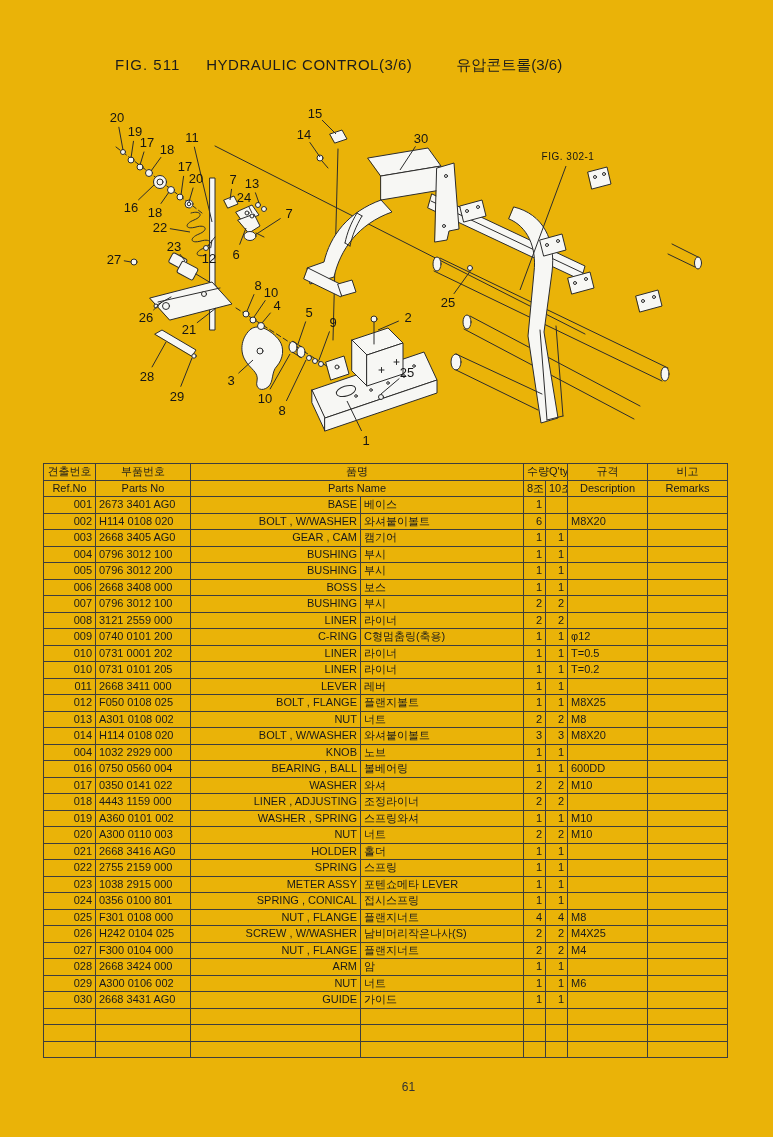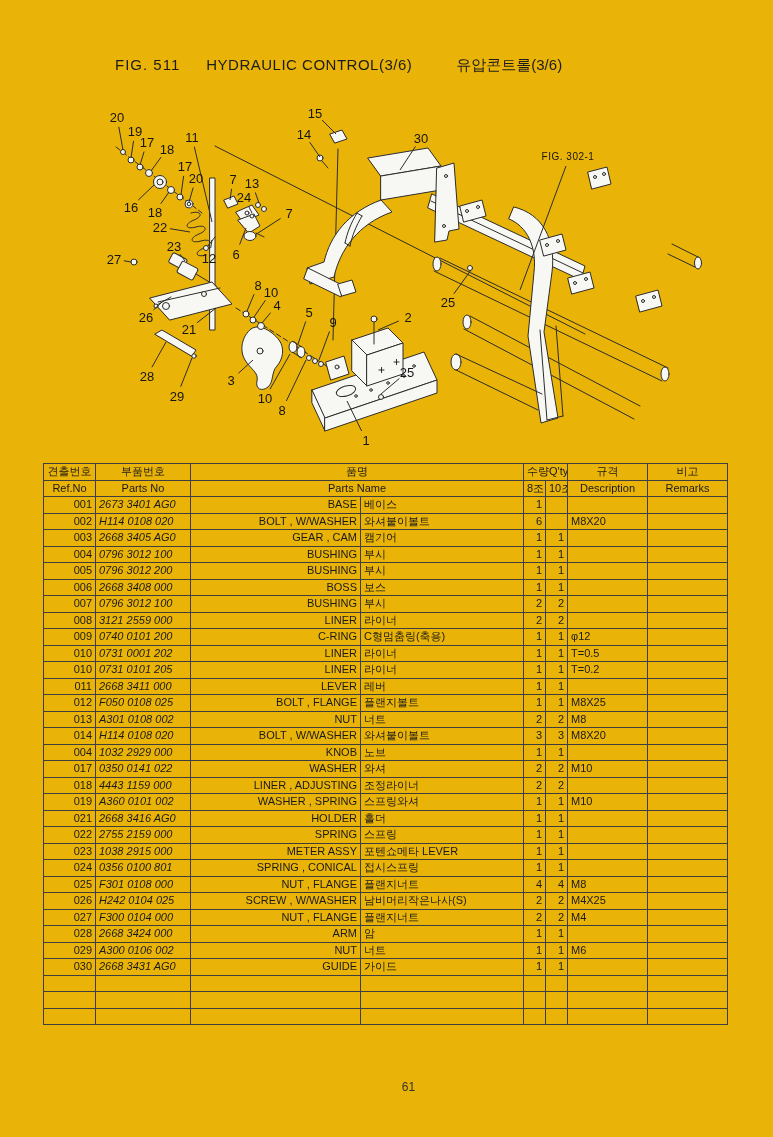--- a/index.html
+++ b/index.html
@@ -16,21 +16,21 @@
   #callout-layer line{stroke:#2c2c2c;stroke-width:1;}
   #callout-layer text{fill:#151515;font-family:"Liberation Sans",sans-serif;font-size:13px;text-anchor:middle;}
   #callout-layer text.figref{font-size:10px;letter-spacing:0.5px;}
   
   table.parts{position:absolute;left:43px;top:463px;width:684px;border-collapse:collapse;
               table-layout:fixed;font-size:11px;color:#1a1a1a;}
   table.parts th,table.parts td{border:1px solid #3e3e3e;height:15.5px;padding:0 3px;
               overflow:hidden;white-space:nowrap;font-weight:normal;line-height:1;}
   table.parts th{text-align:center;font-size:11px;}
   td.c-ref{text-align:right;}
-  td.c-pno{text-align:left;padding-left:4px;font-style:italic;}
+  td.c-pno{text-align:left;padding-left:4px;}
   td.c-en{text-align:right;padding-left:4px;}
   td.c-ko{text-align:left;padding-left:4px;}
   td.c-q8,td.c-q10{text-align:right;padding-right:4px;}
   td.c-desc{text-align:left;padding-left:4px;}
   
   .footer{position:absolute;left:0;top:1080px;width:100%;text-align:center;font-size:12px;color:#333;padding-left:22px;}
 </style>
 </head>
 <body>
 
@@ -442,20 +442,30 @@
           <td class="c-ref">004</td>
           <td class="c-pno">1032 2929 000</td>
           <td class="c-en">KNOB</td>
           <td class="c-ko">노브</td>
           <td class="c-q8">1</td>
           <td class="c-q10">1</td>
           <td class="c-desc"></td>
           <td class="c-rem"></td>
         </tr>
         <tr>
+          <td class="c-ref">016</td>
+          <td class="c-pno">0750 0560 004</td>
+          <td class="c-en">BEARING , BALL</td>
+          <td class="c-ko">볼베어링</td>
+          <td class="c-q8">1</td>
+          <td class="c-q10">1</td>
+          <td class="c-desc">600DD</td>
+          <td class="c-rem"></td>
+        </tr>
+        <tr>
           <td class="c-ref">017</td>
           <td class="c-pno">0350 0141 022</td>
           <td class="c-en">WASHER</td>
           <td class="c-ko">와셔</td>
           <td class="c-q8">2</td>
           <td class="c-q10">2</td>
           <td class="c-desc">M10</td>
           <td class="c-rem"></td>
         </tr>
         <tr>
@@ -468,20 +478,30 @@
           <td class="c-desc"></td>
           <td class="c-rem"></td>
         </tr>
         <tr>
           <td class="c-ref">019</td>
           <td class="c-pno">A360 0101 002</td>
           <td class="c-en">WASHER , SPRING</td>
           <td class="c-ko">스프링와셔</td>
           <td class="c-q8">1</td>
           <td class="c-q10">1</td>
+          <td class="c-desc">M10</td>
+          <td class="c-rem"></td>
+        </tr>
+        <tr>
+          <td class="c-ref">020</td>
+          <td class="c-pno">A300 0110 003</td>
+          <td class="c-en">NUT</td>
+          <td class="c-ko">너트</td>
+          <td class="c-q8">2</td>
+          <td class="c-q10">2</td>
           <td class="c-desc">M10</td>
           <td class="c-rem"></td>
         </tr>
         <tr>
           <td class="c-ref">021</td>
           <td class="c-pno">2668 3416 AG0</td>
           <td class="c-en">HOLDER</td>
           <td class="c-ko">홀더</td>
           <td class="c-q8">1</td>
           <td class="c-q10">1</td>

